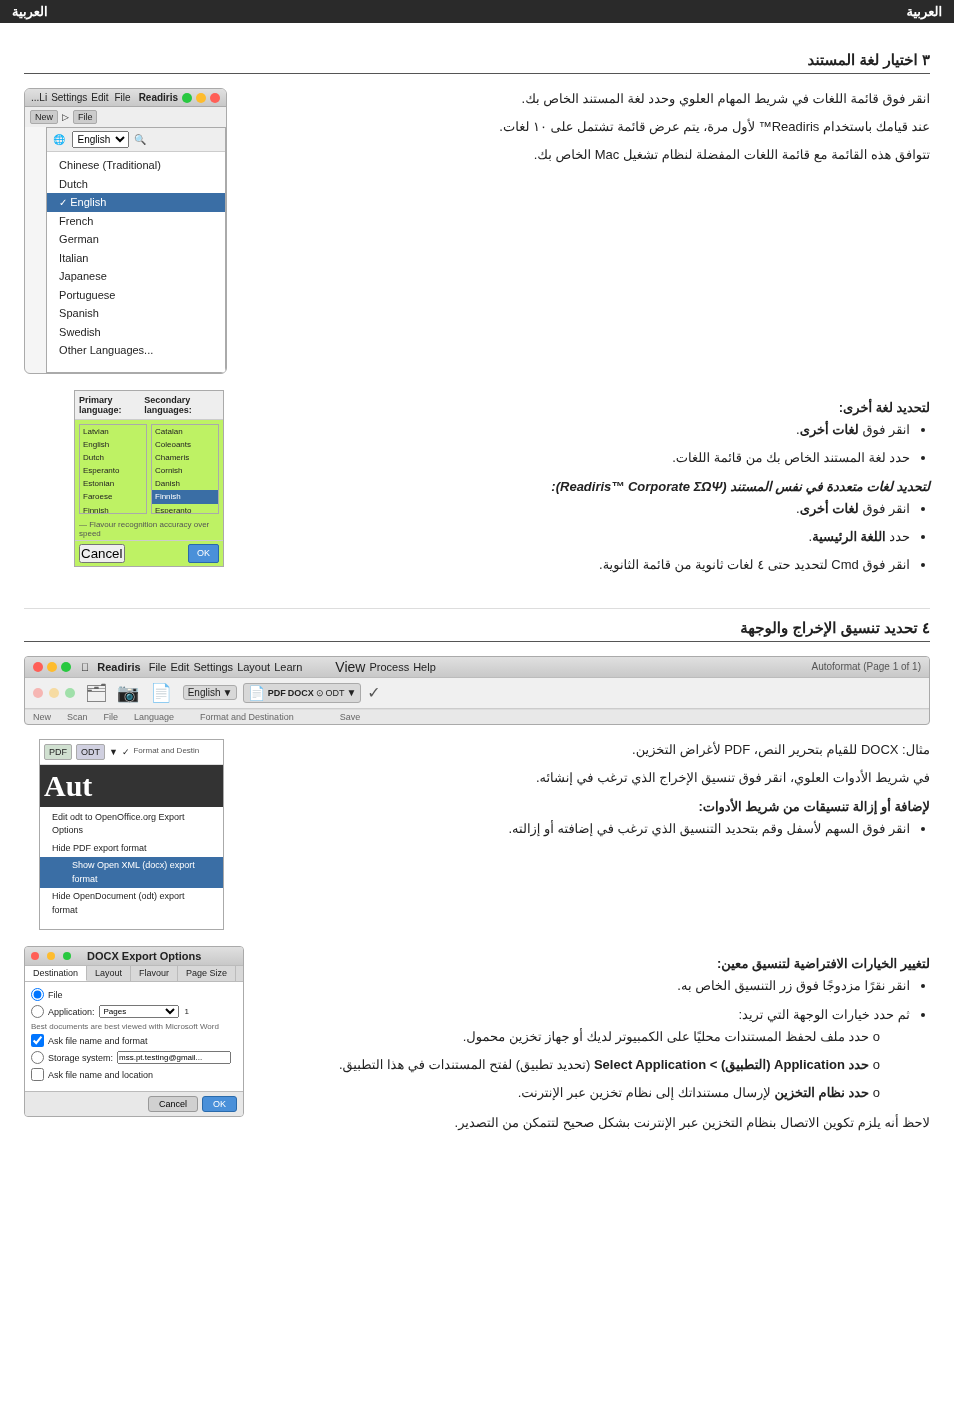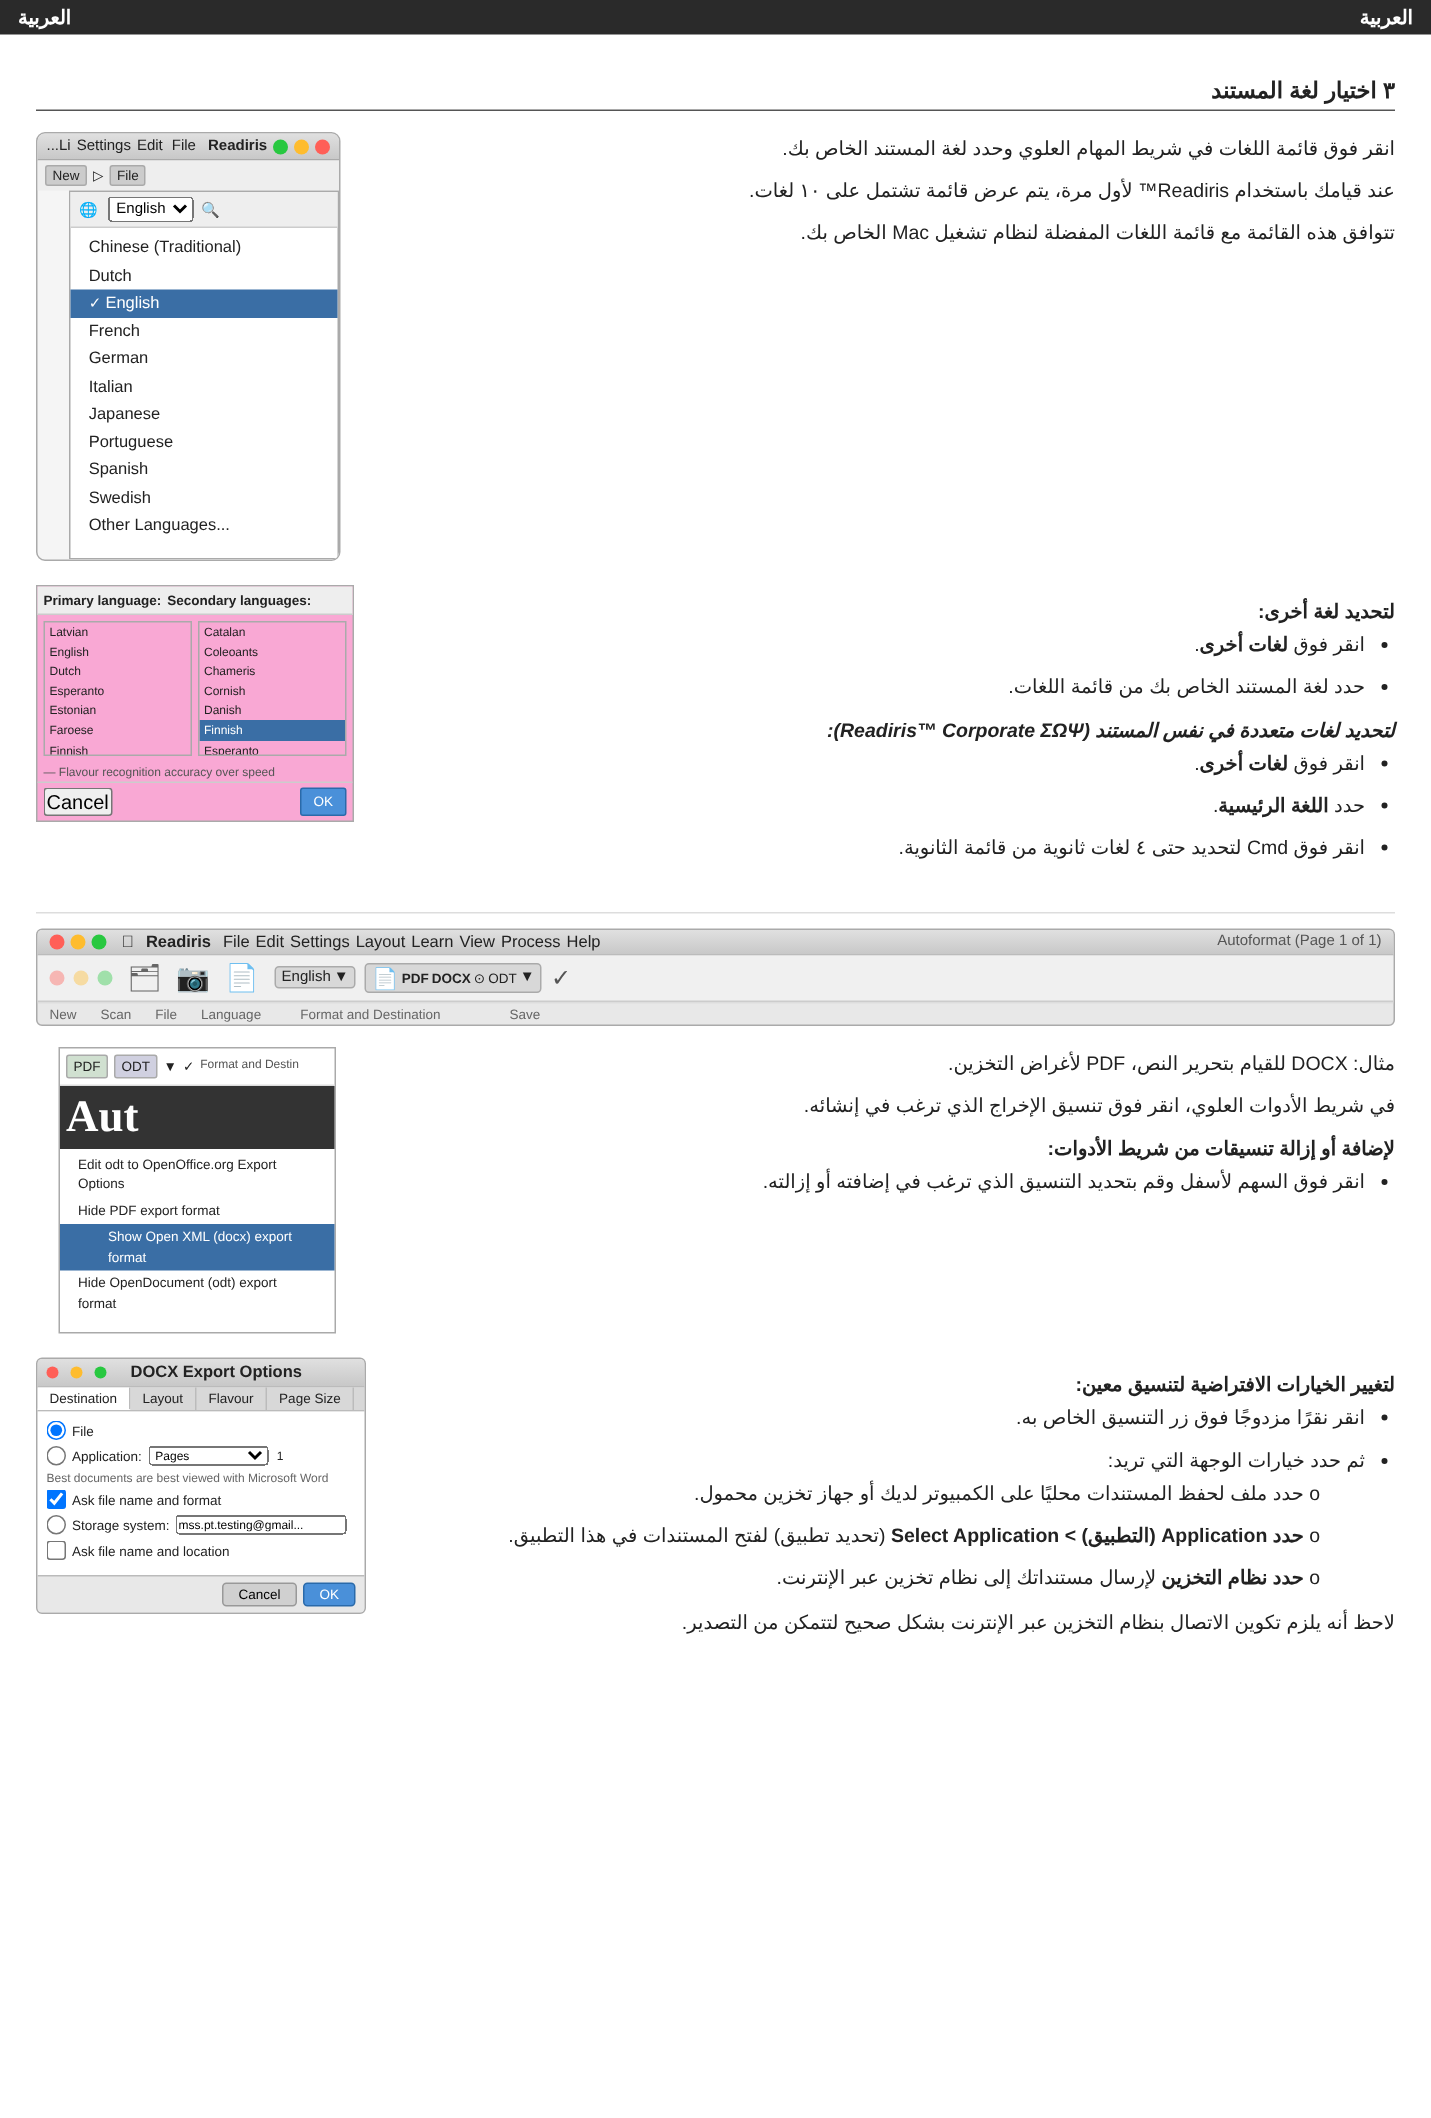--- a/index.html
+++ b/index.html
@@ -148,23 +148,23 @@
       background: #3a6ea5;
       color: #fff;
     }
     .lang-menu-list li.checked::before {
       content: "✓ ";
       font-size: 10px;
     }
 
     
     .lang-settings-box {
-      background: #f9a8d4;
-      border: 1px solid #aaa;
-      width: 212px;
+      background: #bef264;
+      border: 1px solid #aaa;
+      width: 150px;
       font-size: 9px;
       direction: ltr;
     }
     .lang-settings-header {
       display: flex;
       gap: 4px;
       padding: 4px;
       background: #eee;
       border-bottom: 1px solid #ccc;
     }
@@ -482,34 +482,35 @@
           <li>حدد <strong>اللغة الرئيسية</strong>.</li>
           <li>انقر فوق Cmd لتحديد حتى ٤ لغات ثانوية من قائمة الثانوية.</li>
         </ul>
       </div>
     </div>
   </div>
 
   <hr>
 
   <div class="section-block">
+    <div class="section-title">٤ تحديد تنسيق الإخراج والوجهة</div>
 
     <div class="toolbar-screenshot" style="margin-bottom:14px;">
       <div class="toolbar-top-bar">
         <span class="traffic-light tl-red"></span>
         <span class="traffic-light tl-yellow"></span>
         <span class="traffic-light tl-green"></span>
         <span style="font-size:11px;margin-left:6px;"></span>
         <span style="font-size:11px;font-weight:bold;margin-left:4px;">Readiris</span>
         <span style="font-size:11px;margin-left:4px;">File</span>
         <span style="font-size:11px;">Edit</span>
         <span style="font-size:11px;">Settings</span>
         <span style="font-size:11px;">Layout</span>
         <span style="font-size:11px;">Learn</span>
-        <span style="font-size:11px;">View</span>
+        <span style="font-size:14px;margin-left:29px;">View</span>
         <span style="font-size:11px;">Process</span>
         <span style="font-size:11px;">Help</span>
         <span style="flex:1;"></span>
         <span style="font-size:10px;color:#555;">Autoformat (Page 1 of 1)</span>
       </div>
       <div class="toolbar-body">
 
         <span class="traffic-light tl-red" style="opacity:0.4;"></span>
         <span class="traffic-light tl-yellow" style="opacity:0.4;"></span>
         <span class="traffic-light tl-green" style="opacity:0.4;"></span>

